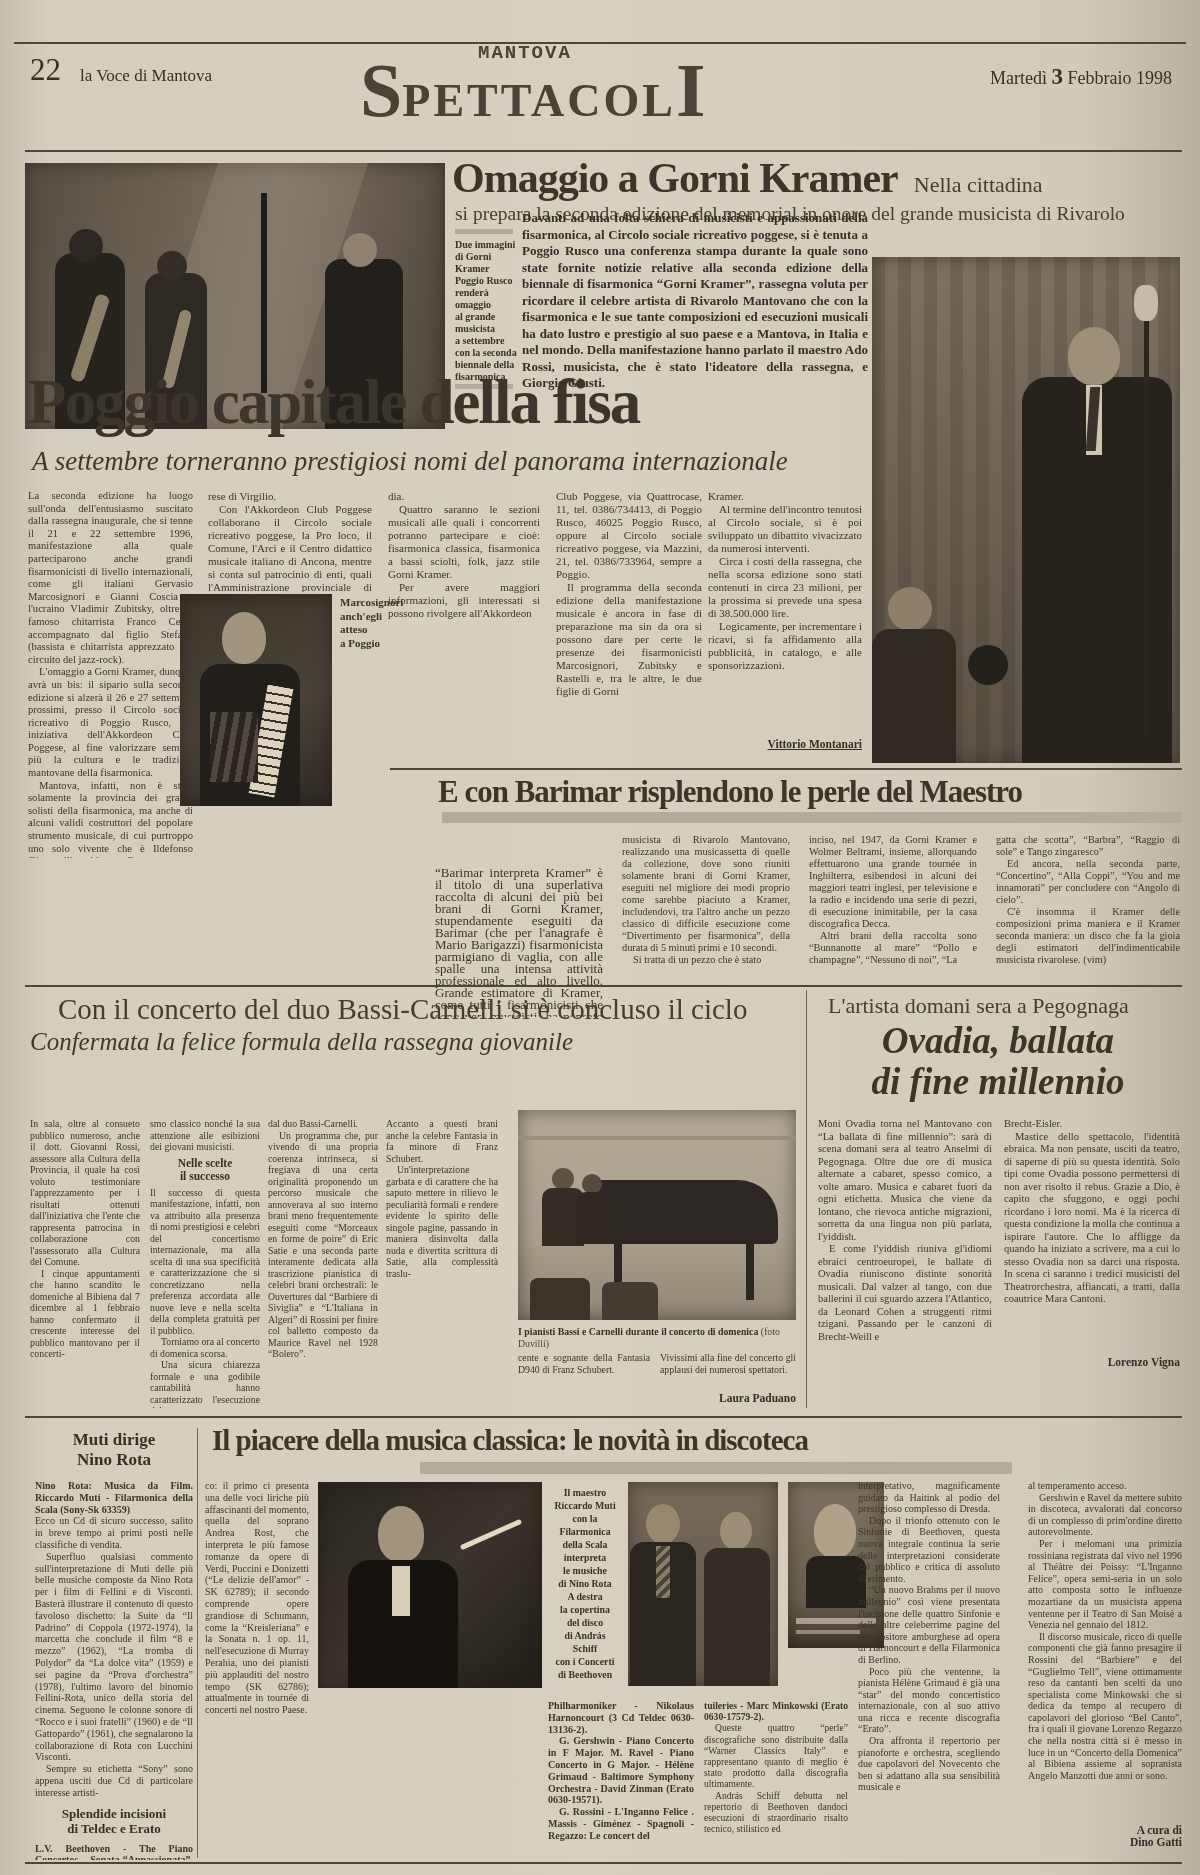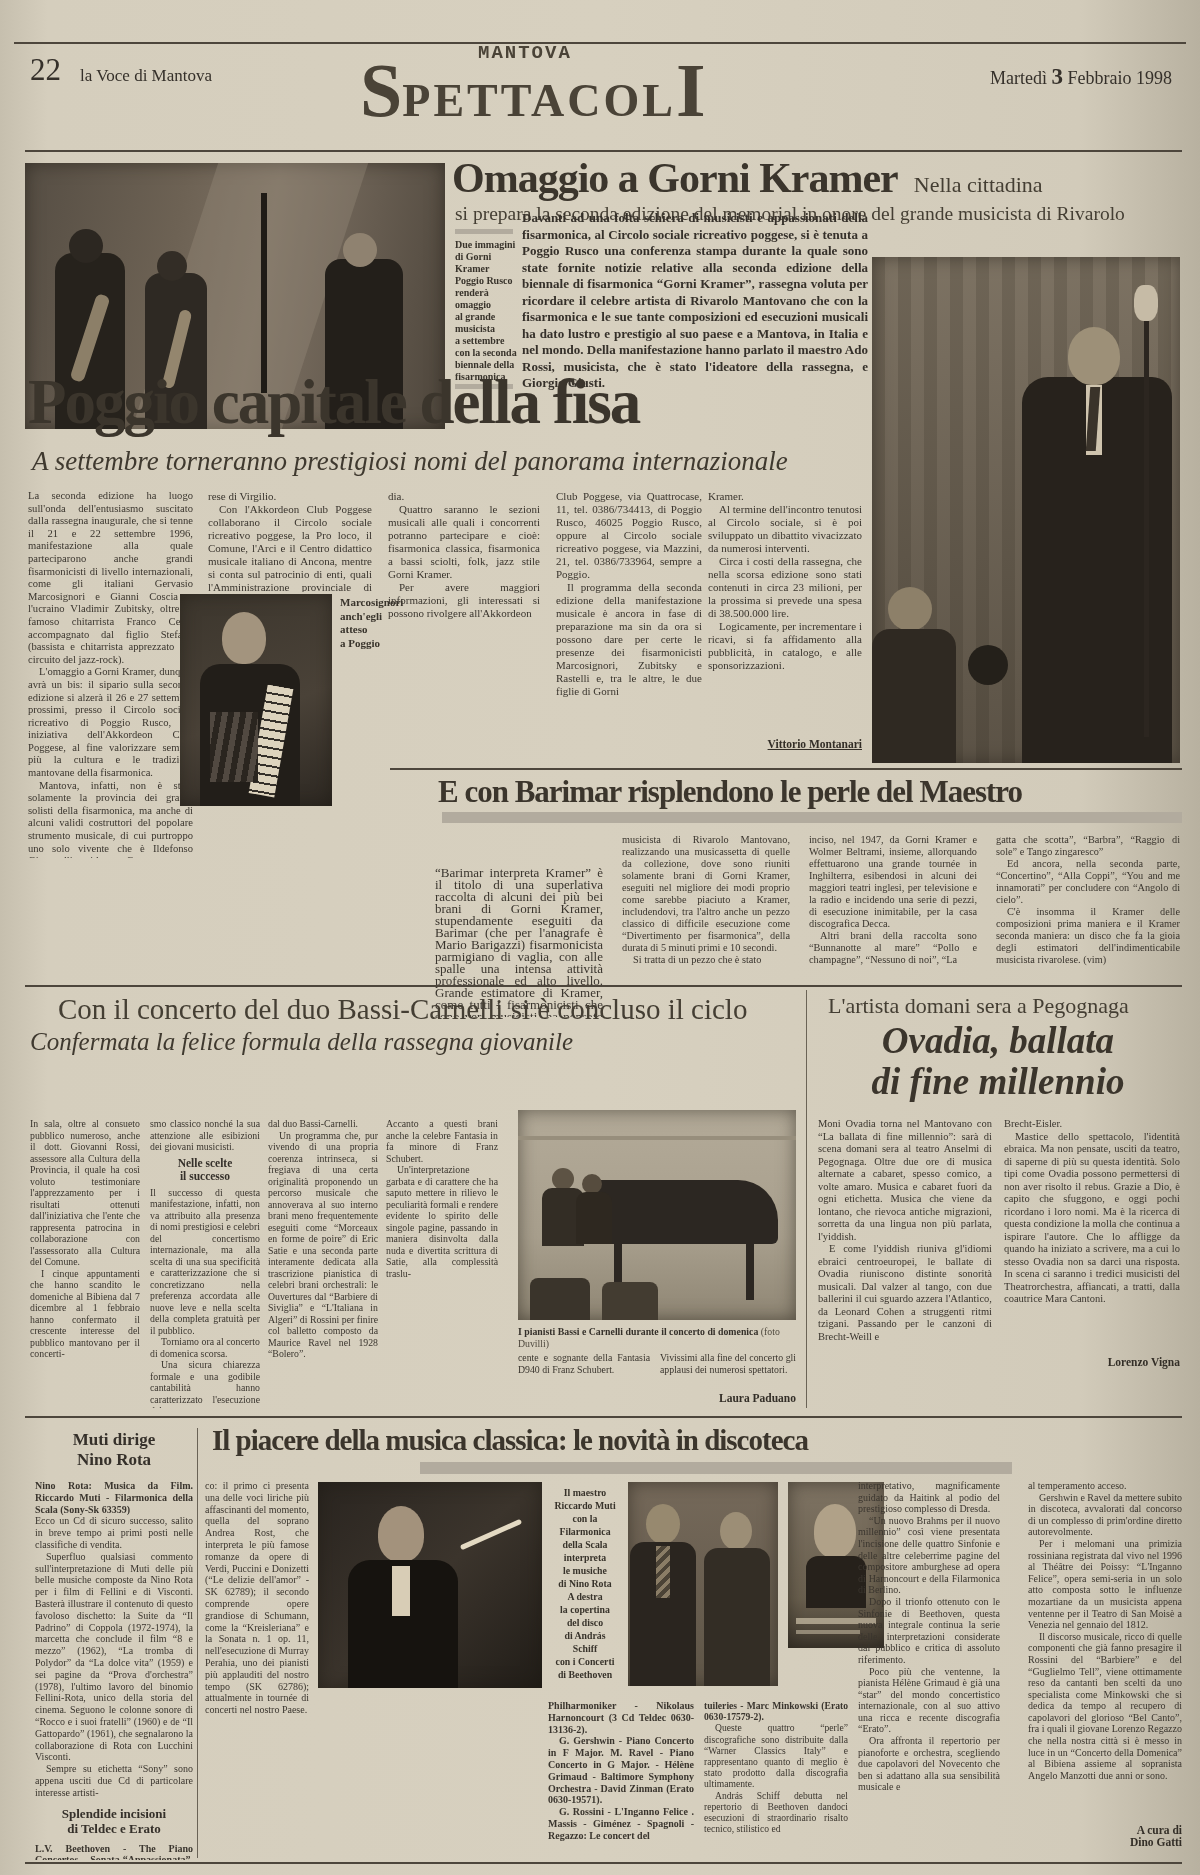--- a/index.html
+++ b/index.html
@@ -309,22 +309,22 @@
       <p>G. Gershwin - Piano Concerto in F Major. M. Ravel - Piano Concerto in G Major. - Hélène Grimaud - Baltimore Symphony Orchestra - David Zinman (Erato 0630-19571).</p>
       <p>G. Rossini - L'Inganno Felice . Massis - Giménez - Spagnoli - Regazzo: Le concert del</p>
     </div>
   <div class="abs col firstbold" style="left:704px;top:1700px;width:144px;height:160px;font-size:9.6px;line-height:11.2px;">
       <p>tuileries - Marc Minkowski (Erato 0630-17579-2).</p>
       <p>Queste quattro “perle” discografiche sono distribuite dalla “Warner Classics Italy” e rappresentano quanto di meglio è stato prodotto dalla discografia ultimamente.</p>
       <p>András Schiff debutta nel repertorio di Beethoven dandoci esecuzioni di straordinario risalto tecnico, stilistico ed</p>
     </div>
   <div class="abs col" style="left:858px;top:1480px;width:142px;height:380px;font-size:10px;line-height:11.6px;">
       <p>interpretativo, magnificamente guidato da Haitink al podio del prestigioso complesso di Dresda.</p>
+      <p>Dopo il trionfo ottenuto con le Sinfonie di Beethoven, questa nuova integrale continua la serie delle interpretazioni considerate dal pubblico e critica di assoluto riferimento.</p>
       <p>“Un nuovo Brahms per il nuovo millennio” così viene presentata l'incisione delle quattro Sinfonie e delle altre celeberrime pagine del compositore amburghese ad opera di Harnoncourt e della Filarmonica di Berlino.</p>
-      <p>Dopo il trionfo ottenuto con le Sinfonie di Beethoven, questa nuova integrale continua la serie delle interpretazioni considerate dal pubblico e critica di assoluto riferimento.</p>
       <p>Poco più che ventenne, la pianista Hélène Grimaud è già una “star” del mondo concertistico internazionale, con al suo attivo una ricca e recente discografia “Erato”.</p>
       <p>Ora affronta il repertorio per pianoforte e orchestra, scegliendo due capolavori del Novecento che ben si adattano alla sua sensibilità musicale e</p>
     </div>
   <div class="abs col" style="left:1028px;top:1480px;width:154px;height:342px;font-size:10px;line-height:11.6px;">
       <p>al temperamento acceso.</p>
       <p>Gershwin e Ravel da mettere subito in discoteca, avvalorati dal concorso di un complesso di prim'ordine diretto autorevolmente.</p>
       <p>Per i melomani una primizia rossiniana registrata dal vivo nel 1996 al Théâtre dei Poissy: “L'Inganno Felice”, opera semi-seria in un solo atto composta sotto le influenze mozartiane da un musicista appena ventenne per il Teatro di San Moisè a Venezia nel gennaio del 1812.</p>
       <p>Il discorso musicale, ricco di quelle componenti che già fanno presagire il Rossini del “Barbiere” e del “Guglielmo Tell”, viene ottimamente reso da cantanti ben scelti da uno specialista come Minkowski che si dedica da tempo al recupero di capolavori del glorioso “Bel Canto”, fra i quali il giovane Lorenzo Regazzo che nella nostra città si è messo in luce in un “Concerto della Domenica” al Bibiena assieme al sopranista Angelo Manzotti due anni or sono.</p>
     </div>
   <div class="abs byline" style="left:1028px;top:1824px;width:154px;white-space:pre-line;">A cura di

